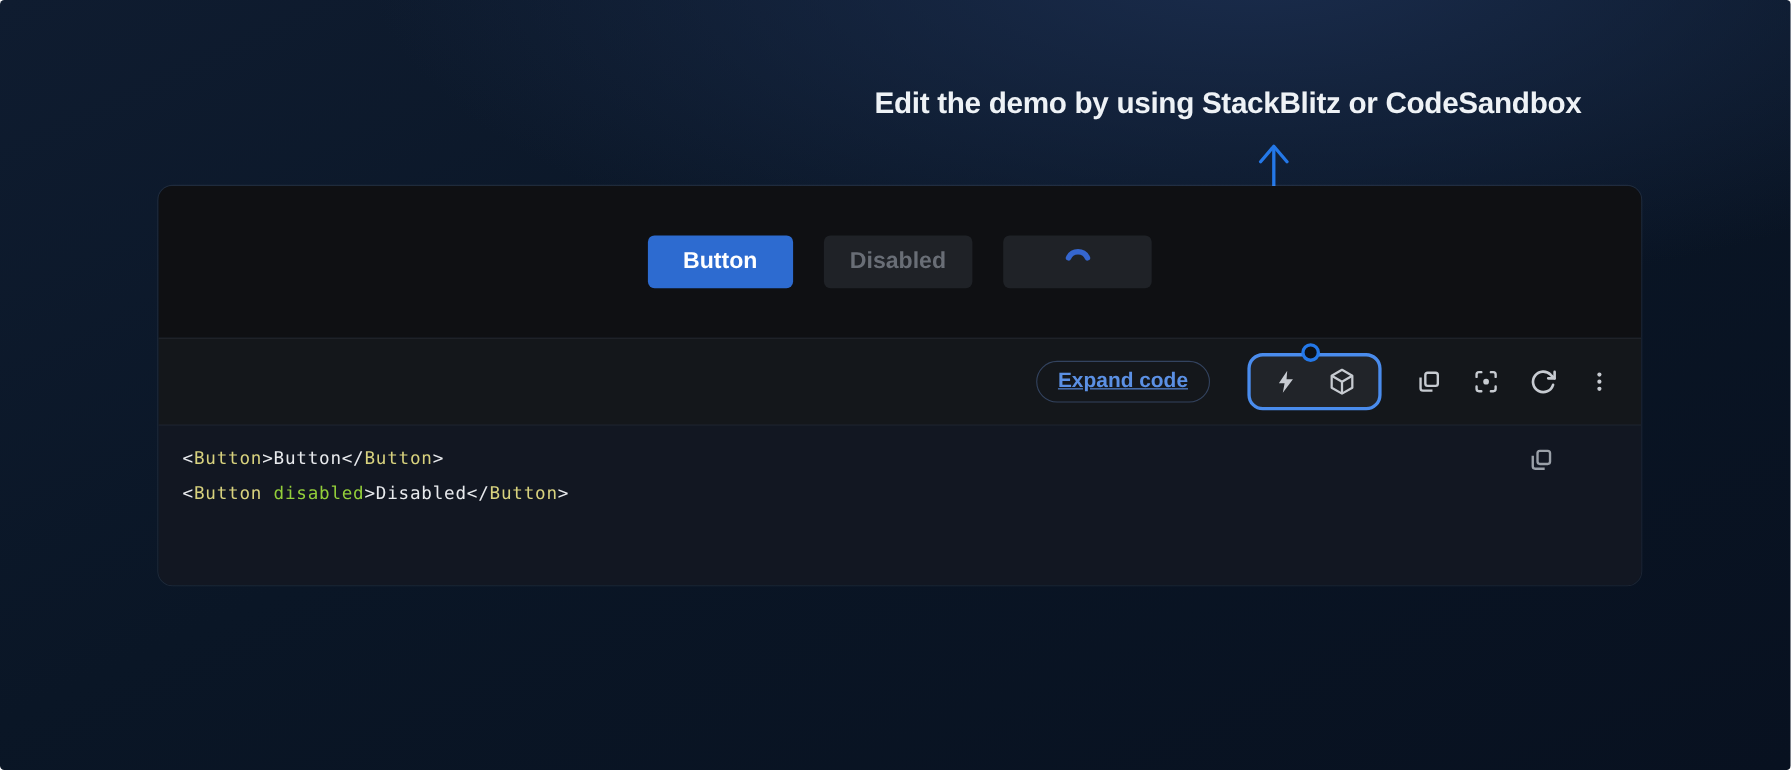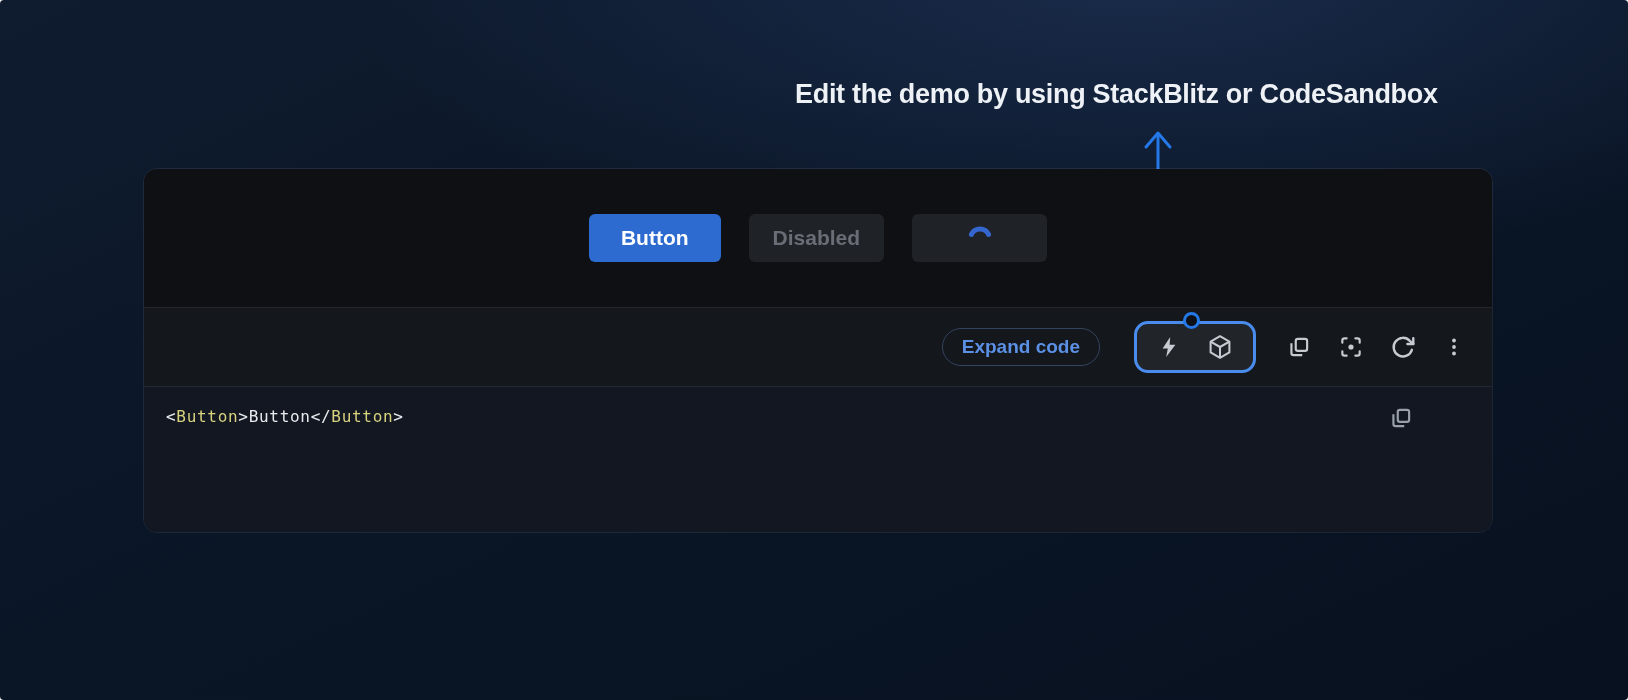--- a/index.html
+++ b/index.html
@@ -47,21 +47,21 @@
   .toolbar {
     height:80px; flex:none; background:#14171b;
     border-top:1px solid #23262c; border-bottom:1px solid #222835;
     display:flex; align-items:center; justify-content:flex-end;
     gap:26px; padding:0 26px;
   }
   .expand-pill {
     background:transparent; border:1.5px solid #33435f; border-radius:999px;
     color:#5b90e4; font-family:"Liberation Sans", sans-serif;
     font-size:19px; font-weight:600; padding:7px 19px; cursor:pointer;
-    margin-right:8px; white-space:nowrap;
+    margin-right:8px; white-space:nowrap;text-decoration:underline;
   }
   .icon-group {
     position:relative; display:flex; align-items:center; gap:26px;
     background:#212429; border:3px solid #4a8ced; border-radius:14px;
     padding:10px 20px; margin-right:4px;
   }
   .marker-circle {
     position:absolute; left:calc(50% - 12px); top:-12px;
     width:17px; height:17px; border-radius:50%;
     background:#0d1117; border:3px solid #2478e8;
@@ -169,20 +169,21 @@
           <circle cx="12" cy="12" r="1.9"></circle>
           <circle cx="12" cy="18.5" r="1.9"></circle>
         </svg>
       </button>
 
     </div>
 
     <div class="code-area">
       <div id="code-lines">
           <div class="code-line"><span class="tok-punc">&lt;</span><span class="tok-tag">Button</span><span class="tok-punc">&gt;</span><span class="tok-text">Button</span><span class="tok-punc">&lt;/</span><span class="tok-tag">Button</span><span class="tok-punc">&gt;</span></div>
+          <div class="code-line"><span class="tok-punc">&lt;</span><span class="tok-tag">Button</span><span class="tok-text"> </span><span class="tok-attr">disabled</span><span class="tok-punc">&gt;</span><span class="tok-text">Disabled</span><span class="tok-punc">&lt;/</span><span class="tok-tag">Button</span><span class="tok-punc">&gt;</span></div>
         </div>
       <button class="code-copy">
         <svg width="26" height="26" viewBox="0 0 24 24" fill="none" stroke="currentColor" stroke-width="2">
           <rect x="9" y="4.5" width="10.5" height="11" rx="2"></rect>
           <path d="M5 8.5 v9 a2 2 0 0 0 2 2 h8"></path>
         </svg>
       </button>
     </div>
 
   </div>

